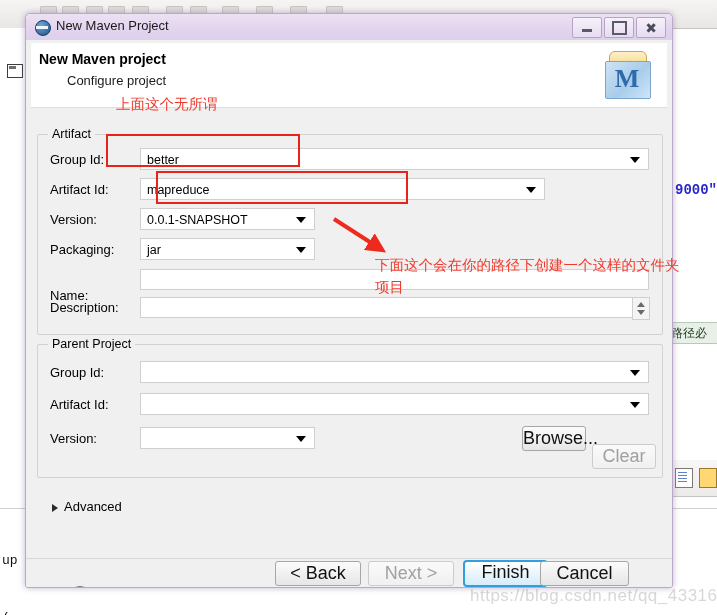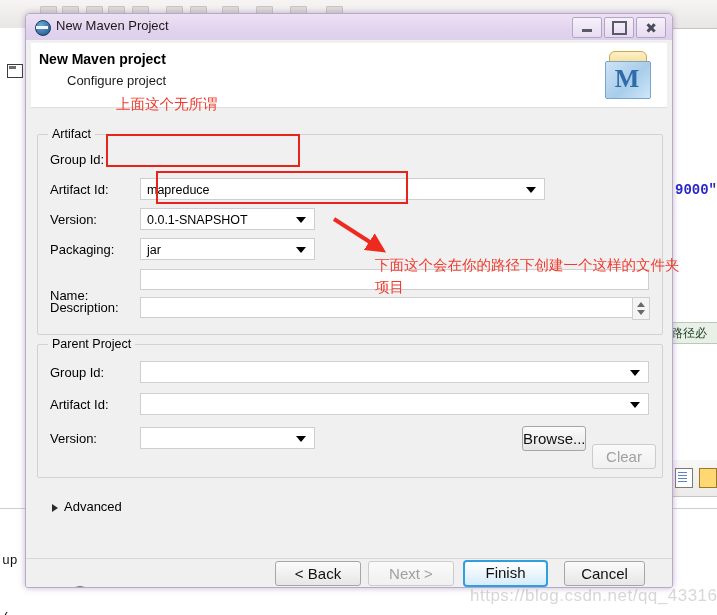--- a/index.html
+++ b/index.html
@@ -157,21 +157,21 @@
     position:absolute;width:16px;height:21px;background:#f4f4f4;border:1px solid #cfcfcf;
   }
   .spin .up,.spin .dn{position:absolute;left:4px;width:0;height:0;border-left:4px solid transparent;border-right:4px solid transparent;}
   .spin .up{top:4px;border-bottom:5px solid #6a6a6a;}
   .spin .dn{top:12px;border-top:5px solid #6a6a6a;}
 
   .btn{
     position:absolute;height:25px;box-sizing:border-box;
     background:linear-gradient(#fbfbfb,#e6e6e6);
     border:1px solid #a6a6a6;border-radius:3px;
-    font-size:15px;color:#111;text-align:center;line-height:23px;
+    font-size:18px;color:#111;text-align:center;line-height:23px;
   }
   .btn.disabled{color:#a0a0a0;border-color:#cccccc;background:linear-gradient(#fafafa,#f0f0f0);}
   .btn.primary{
     background:linear-gradient(#ffffff,#d6ecfa);
     border:2px solid #2f9fe0;border-radius:4px;line-height:21px;
   }
 
   .advanced{position:absolute;left:38px;top:459px;font-size:13px;color:#000;}
   .adv-tri{
     position:absolute;left:26px;top:464px;width:0;height:0;
@@ -266,20 +266,24 @@
         <div class="logo-box"></div>
         <div class="logo-m">M</div>
       </div>
     </div>
 
     <div class="groupbox" style="left:11px;top:94px;width:624px;height:199px;">
       <span class="grouplabel">Artifact</span>
     </div>
 
     <div class="flabel" style="left:24px;top:112px;">Group Id:</div>
+    <div class="tcombo" style="left:114px;top:108px;width:509px;">
+      <span>better</span>
+      <span class="arrow"></span>
+    </div>
 
     <div class="flabel" style="left:24px;top:142px;">Artifact Id:</div>
     <div class="tcombo" style="left:114px;top:138px;width:405px;">
       <span>mapreduce</span>
       <span class="arrow"></span>
     </div>
 
     <div class="flabel" style="left:24px;top:172px;">Version:</div>
     <div class="tcombo" style="left:114px;top:168px;width:175px;">
       <span>0.0.1-SNAPSHOT</span>
@@ -333,21 +337,21 @@
 
     <div class="adv-tri"></div>
     <div class="advanced">Advanced</div>
 
     <div class="footer-sep"></div>
     <div class="help-ico">?</div>
 
     <div class="btn" style="left:249px;top:521px;width:86px;">&lt; Back</div>
     <div class="btn disabled" style="left:342px;top:521px;width:86px;">Next &gt;</div>
     <div class="btn primary" style="left:437px;top:520px;width:85px;height:27px;">Finish</div>
-    <div class="btn" style="left:538px;top:521px;width:81px;">Cancel</div>
+    <div class="btn" style="left:514px;top:521px;width:89px;">Cancel</div>
 
   </div>
 </div>
 
 <div class="anno-text" style="left:116px;top:93px;">上面这个无所谓</div>
 
 <div class="anno-rect" style="left:106px;top:134px;width:190px;height:29px;"></div>
 <div class="anno-rect" style="left:156px;top:171px;width:248px;height:29px;"></div>
 
 <svg class="anno-arrow" style="left:330px;top:215px;" width="60" height="40">

